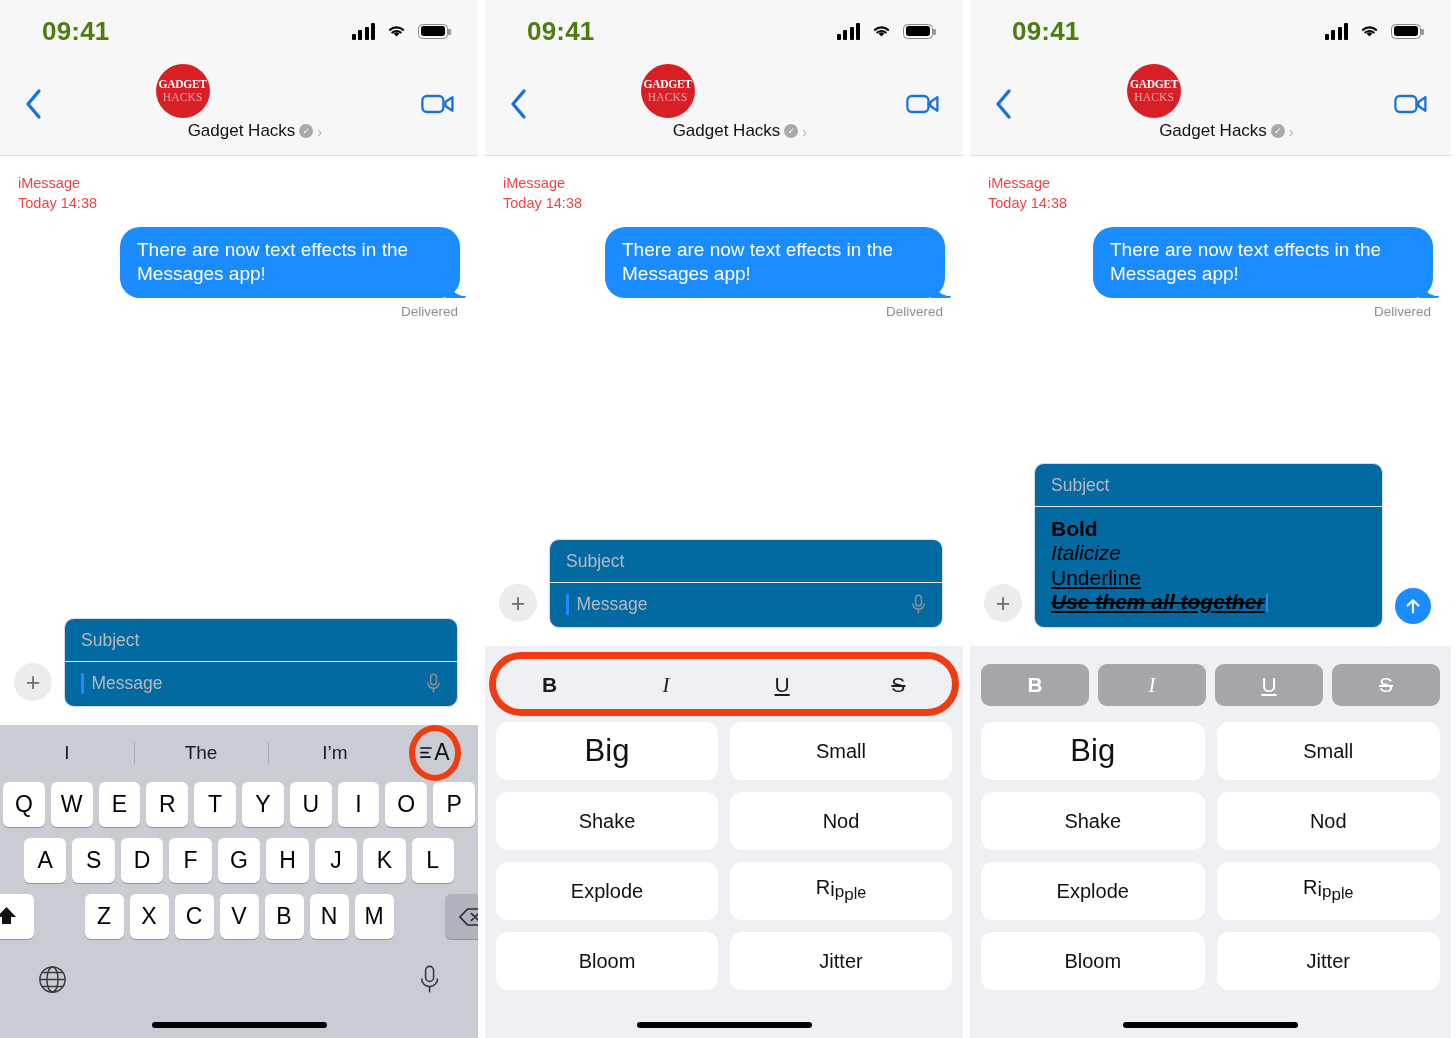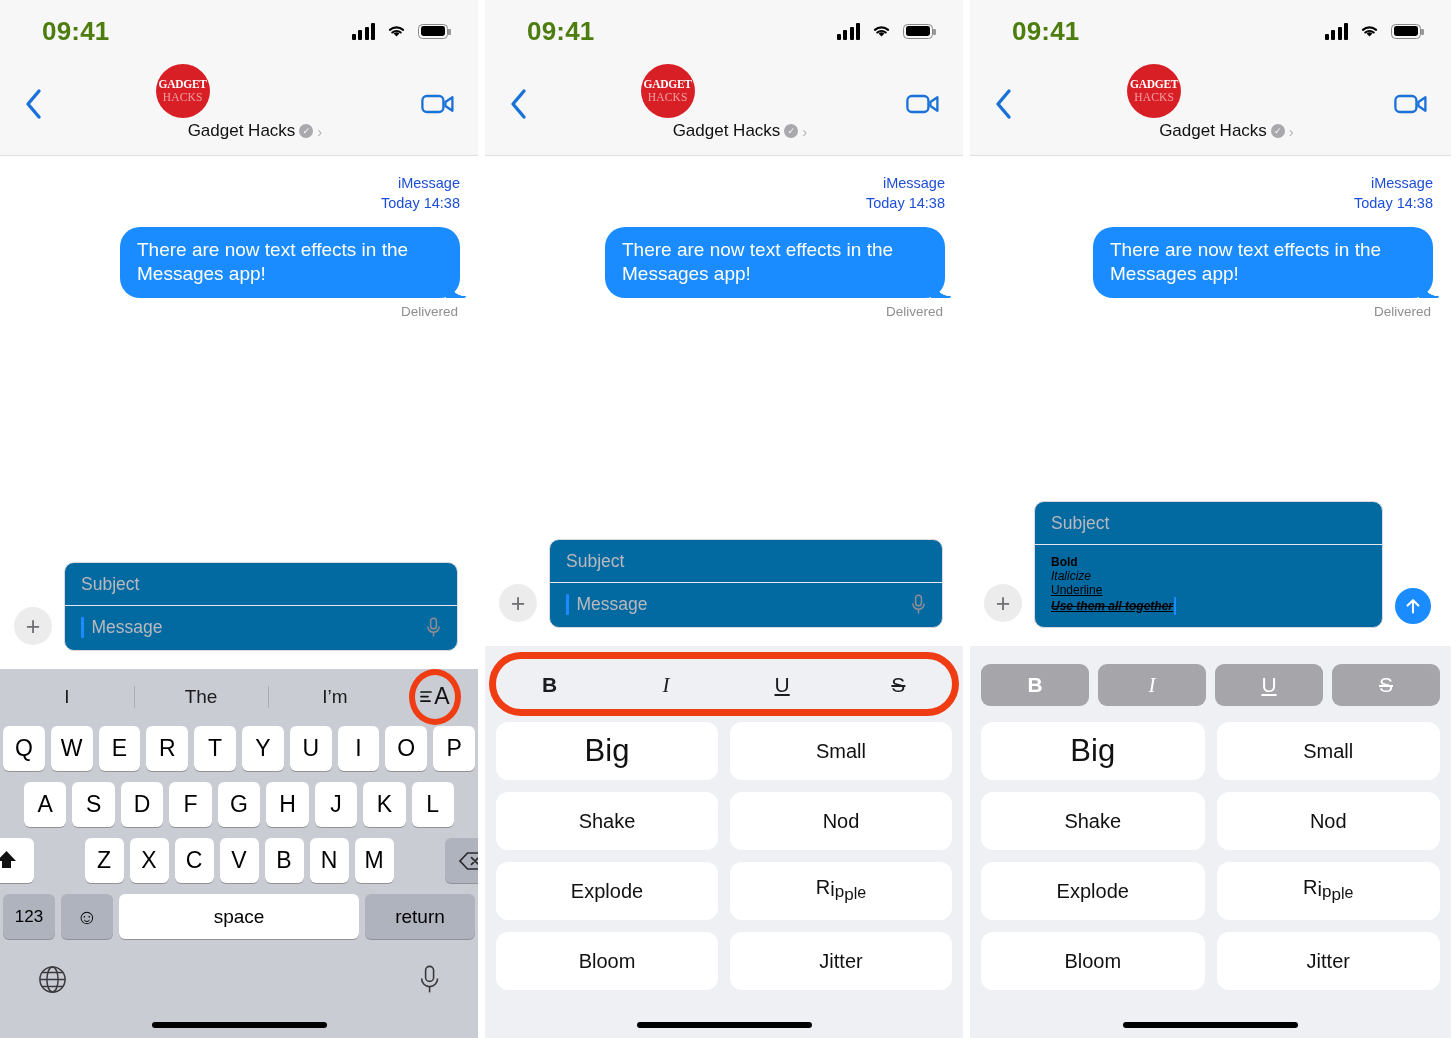--- a/index.html
+++ b/index.html
@@ -83,21 +83,21 @@
   .contact-name { font-size: 17px; color: #111; font-weight: normal; }
   .verified {
     width: 14px; height: 14px; border-radius: 50%; background: #a8a8ad;
     display: flex; align-items: center; justify-content: center;
     color: #fff; font-size: 9px; line-height: 1;
   }
   .chev-small { color: #b4b4b8; font-size: 15px; line-height: 1; }
 
   
   .convo { flex: 1 1 auto; background: #fff; padding: 18px 18px 0 18px; position: relative; }
-  .meta { text-align: right; color: #1d4ed8; font-size: 14.5px; line-height: 1.35; }
+  .meta { text-align: left; color: #ef4444; font-size: 14.5px; line-height: 1.35; }
   .meta .m1 { font-size: 14.5px; }
   .meta .m2 { font-size: 14.5px; }
   .bubble-wrap { display: flex; justify-content: flex-end; margin-top: 14px; }
   .bubble {
     background: #1a8cff; color: #fff;
     border-radius: 20px;
     padding: 11px 34px 12px 17px;
     max-width: 340px;
     font-size: 19px; line-height: 1.25;
     position: relative;
@@ -143,21 +143,21 @@
   .caret { width: 2.5px; height: 21px; background: #1a8cff; flex: 0 0 2.5px; border-radius: 1px; }
   .msg-placeholder { font-size: 17.5px; color: #b9b9be; flex: 1 1 auto; }
   .mic-icon { color: #8e8e93; flex: 0 0 auto; display: flex; align-items: center; }
   .send-btn {
     width: 36px; height: 36px; border-radius: 50%; background: #1a8cff;
     display: flex; align-items: center; justify-content: center;
     flex: 0 0 36px; margin-bottom: 4px;
   }
 
   
-  .rich-body { padding: 10px 16px 12px 16px; font-size: 12px; line-height: 1.17; color: #000; }
+  .rich-body { padding: 10px 16px 12px 16px; font-size: 21px; line-height: 1.17; color: #000; }
   .rich-body div { white-space: nowrap; }
   .rt-bold { font-weight: bold; }
   .rt-italic { font-style: italic; }
   .rt-underline { text-decoration: underline; }
   .rt-strike { text-decoration: line-through; }
   .rt-all { font-weight: bold; font-style: italic; text-decoration: underline line-through; }
   .rt-all-wrap { display: inline-flex; align-items: center; }
   .rt-caret { display: inline-block; width: 2px; height: 18px; background: #1a8cff; margin-left: 1px; vertical-align: -3px; }
 
   
@@ -387,26 +387,20 @@
         <div class="key">M</div>
         <div class="key spacer"></div>
         <div class="key wide">
           <svg width="27" height="20" viewBox="0 0 27 20">
             <path d="M8.6 2 H24 a2 2 0 0 1 2 2 v12 a2 2 0 0 1 -2 2 H8.6 L1 10 Z" stroke="#2b2b2e" stroke-width="1.7" fill="none"></path>
             <path d="M12.5 6.6 l7 6.8 M19.5 6.6 l-7 6.8" stroke="#2b2b2e" stroke-width="1.7" stroke-linecap="round"></path>
           </svg>
         </div>
       </div>
 
-      <div class="krow r4">
-        <div class="key k123">123</div>
-        <div class="key kemoji">☺</div>
-        <div class="key kspace">space</div>
-        <div class="key kreturn">return</div>
-      </div>
 
       <div class="kb-bottom">
         <div>
           <svg width="29" height="29" viewBox="0 0 29 29">
             <circle cx="14.5" cy="14.5" r="12.6" stroke="#3a3a3c" stroke-width="1.5" fill="none"></circle>
             <ellipse cx="14.5" cy="14.5" rx="5.6" ry="12.6" stroke="#3a3a3c" stroke-width="1.5" fill="none"></ellipse>
             <path d="M2 14.5 h25 M4 7.4 h21 M4 21.6 h21" stroke="#3a3a3c" stroke-width="1.5"></path>
           </svg>
         </div>
         <div>

